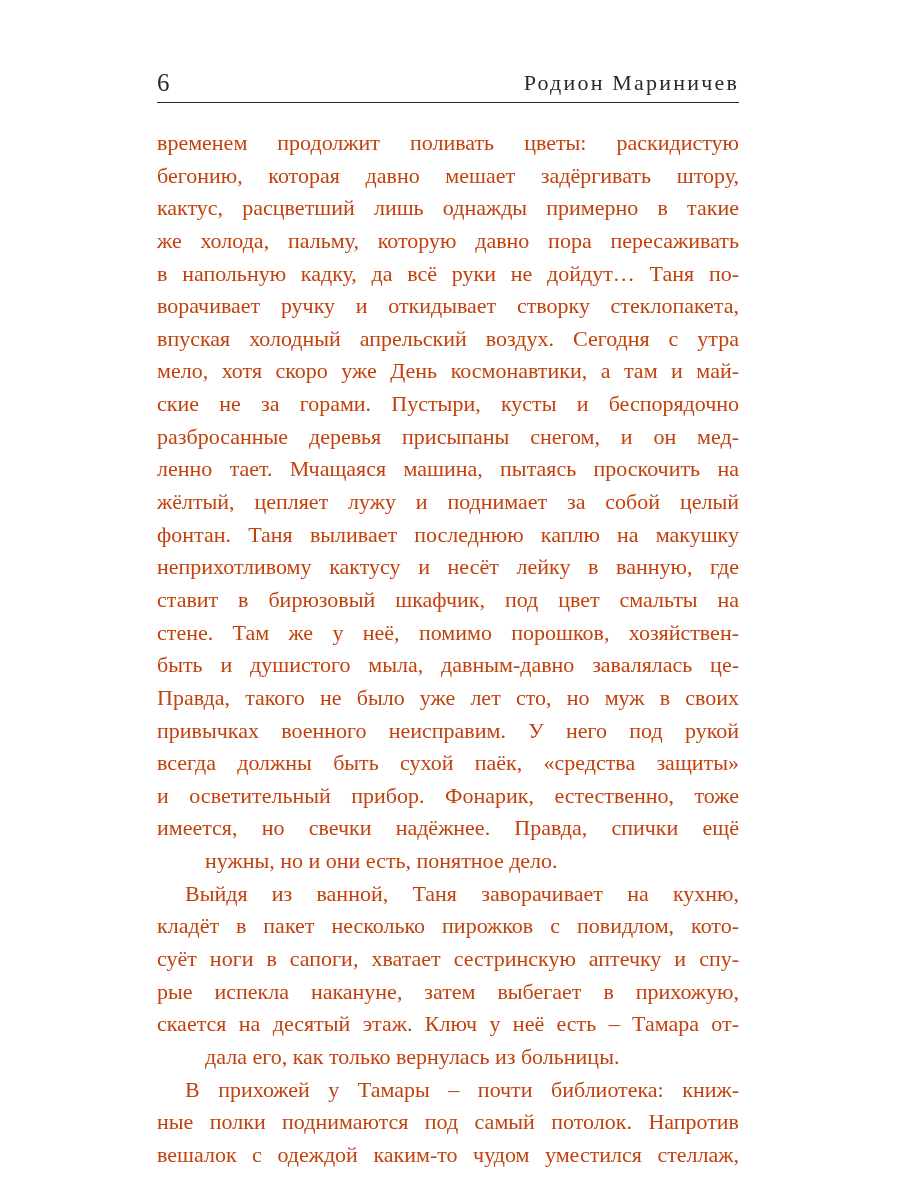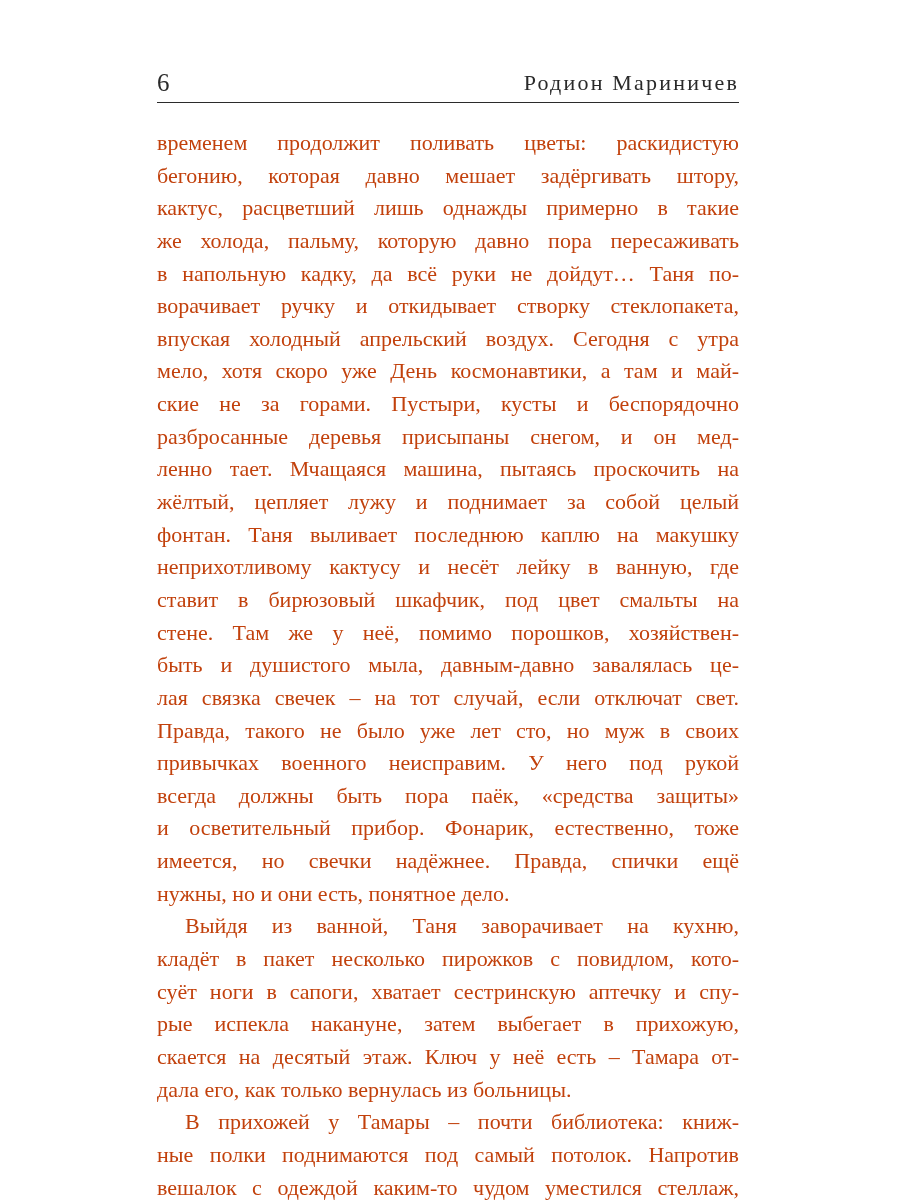--- a/index.html
+++ b/index.html
@@ -68,20 +68,21 @@
       line-height: 32.65px;
       font-family: "Liberation Serif", serif;
       font-size: 22px;
       white-space: nowrap;
       text-align: justify;
       text-align-last: justify;
       color: #c2410c;
     }
     .line.last {
       text-align-last: left;
+      margin-left: 48px;
     }
     .line.indent {
       padding-left: 28px;
     }
   </style>
 </head>
 <body>
 
 <div class="page">
   <div class="running-head">
@@ -101,24 +102,23 @@
     <span class="line">мело, хотя скоро уже День космонавтики, а там и май-</span>
     <span class="line">ские не за горами. Пустыри, кусты и беспорядочно</span>
     <span class="line">разбросанные деревья присыпаны снегом, и он мед-</span>
     <span class="line">ленно тает. Мчащаяся машина, пытаясь проскочить на</span>
     <span class="line">жёлтый, цепляет лужу и поднимает за собой целый</span>
     <span class="line">фонтан. Таня выливает последнюю каплю на макушку</span>
     <span class="line">неприхотливому кактусу и несёт лейку в ванную, где</span>
     <span class="line">ставит в бирюзовый шкафчик, под цвет смальты на</span>
     <span class="line">стене. Там же у неё, помимо порошков, хозяйствен-</span>
     <span class="line">быть и душистого мыла, давным-давно завалялась це-</span>
-    <span class="line">лая связка свечек – на тот случай, если отключат свет.</span>
     <span class="line">Правда, такого не было уже лет сто, но муж в своих</span>
     <span class="line">привычках военного неисправим. У него под рукой</span>
-    <span class="line">всегда должны быть пора паёк, «средства защиты»</span>
+    <span class="line">всегда должны быть сухой паёк, «средства защиты»</span>
     <span class="line">и осветительный прибор. Фонарик, естественно, тоже</span>
     <span class="line">имеется, но свечки надёжнее. Правда, спички ещё</span>
     <span class="line last">нужны, но и они есть, понятное дело.</span>
     <span class="line indent">Выйдя из ванной, Таня заворачивает на кухню,</span>
     <span class="line">кладёт в пакет несколько пирожков с повидлом, кото-</span>
     <span class="line">суёт ноги в сапоги, хватает сестринскую аптечку и спу-</span>
     <span class="line">рые испекла накануне, затем выбегает в прихожую,</span>
     <span class="line">скается на десятый этаж. Ключ у неё есть – Тамара от-</span>
     <span class="line last">дала его, как только вернулась из больницы.</span>
     <span class="line indent">В прихожей у Тамары – почти библиотека: книж-</span>

